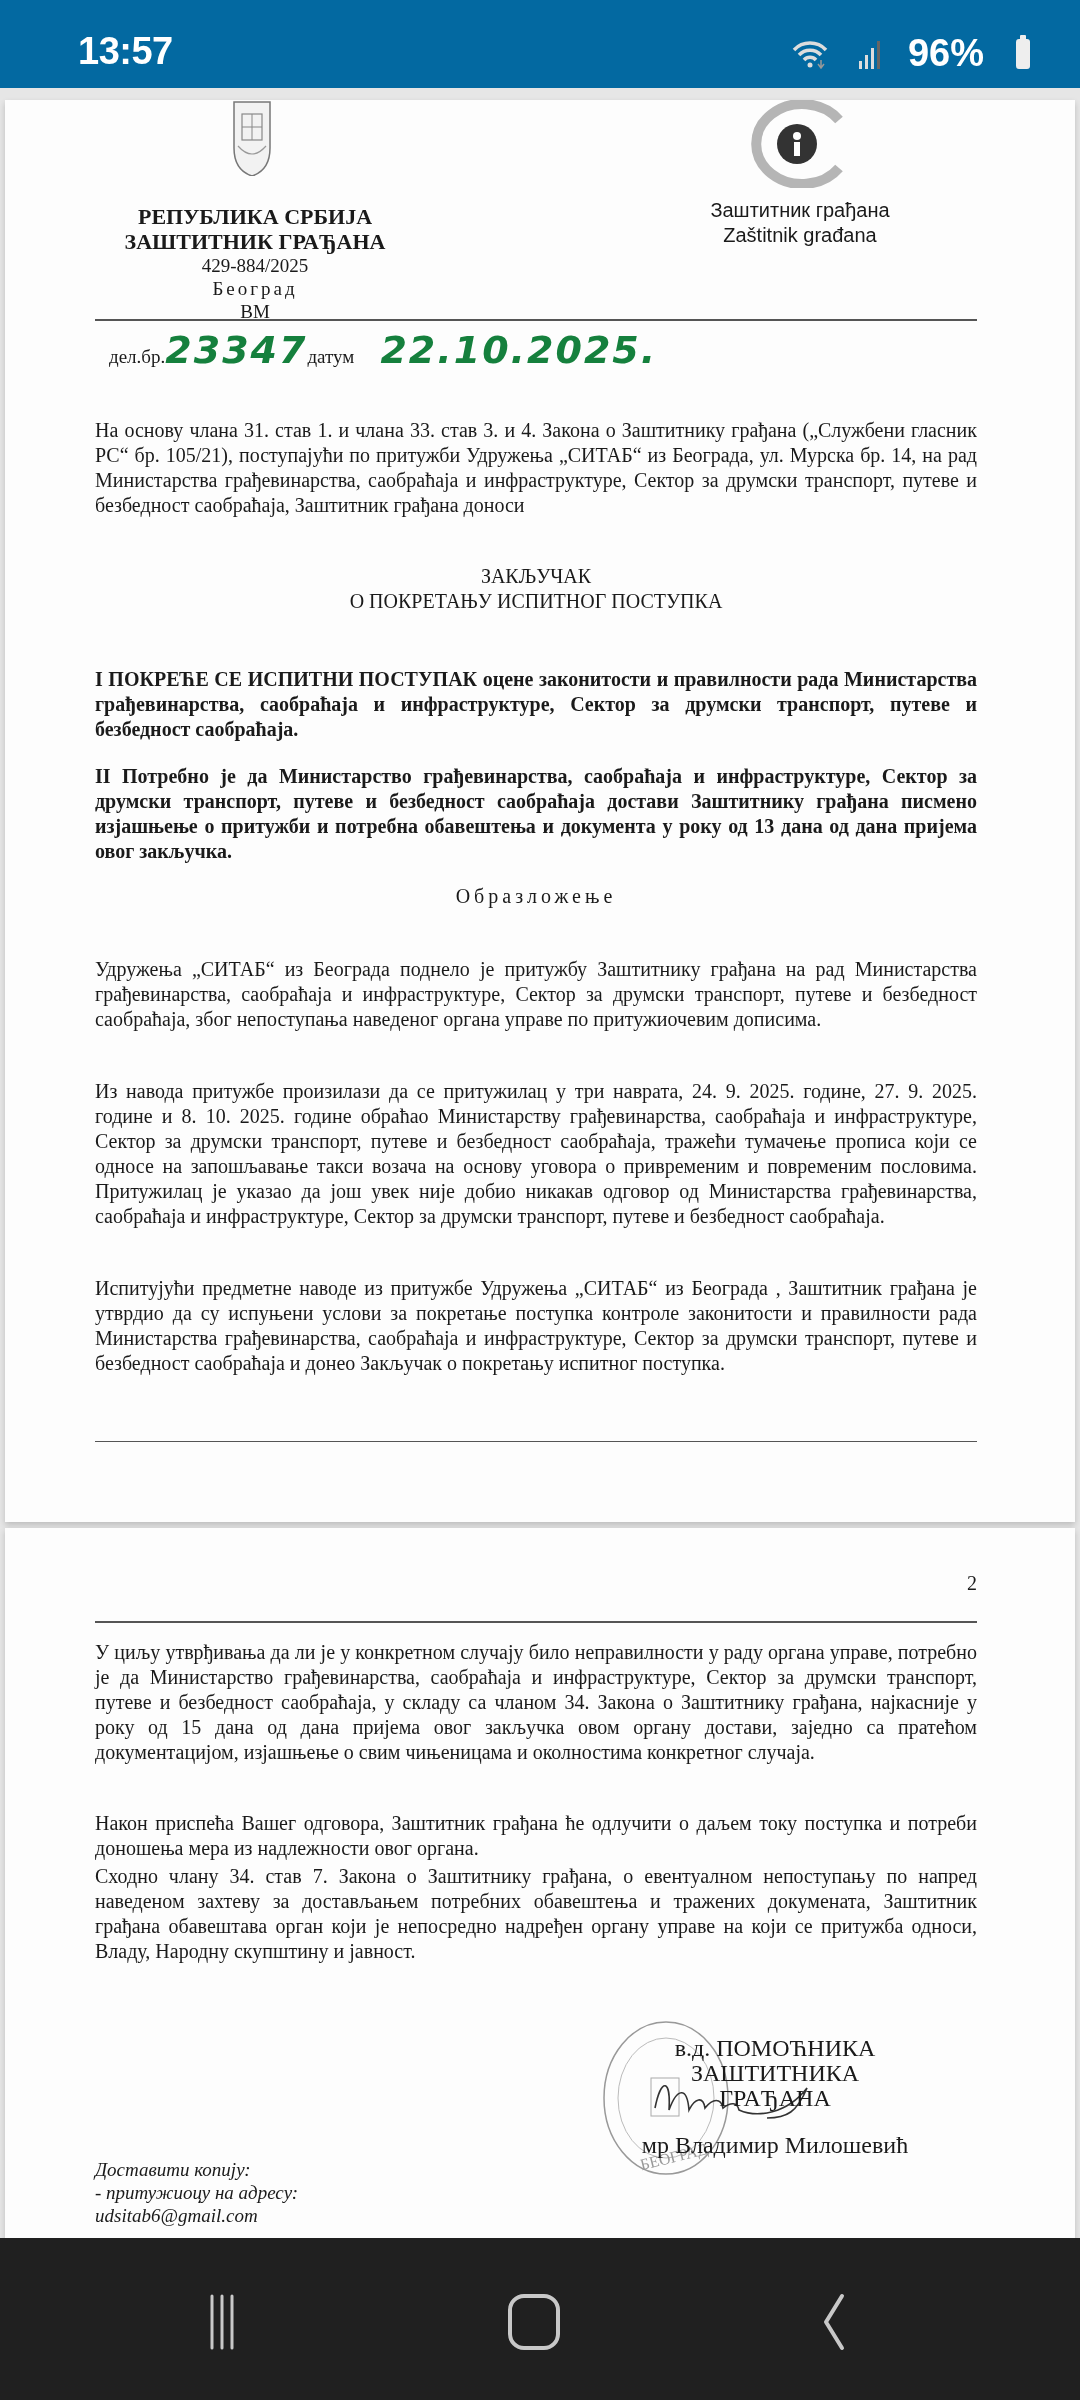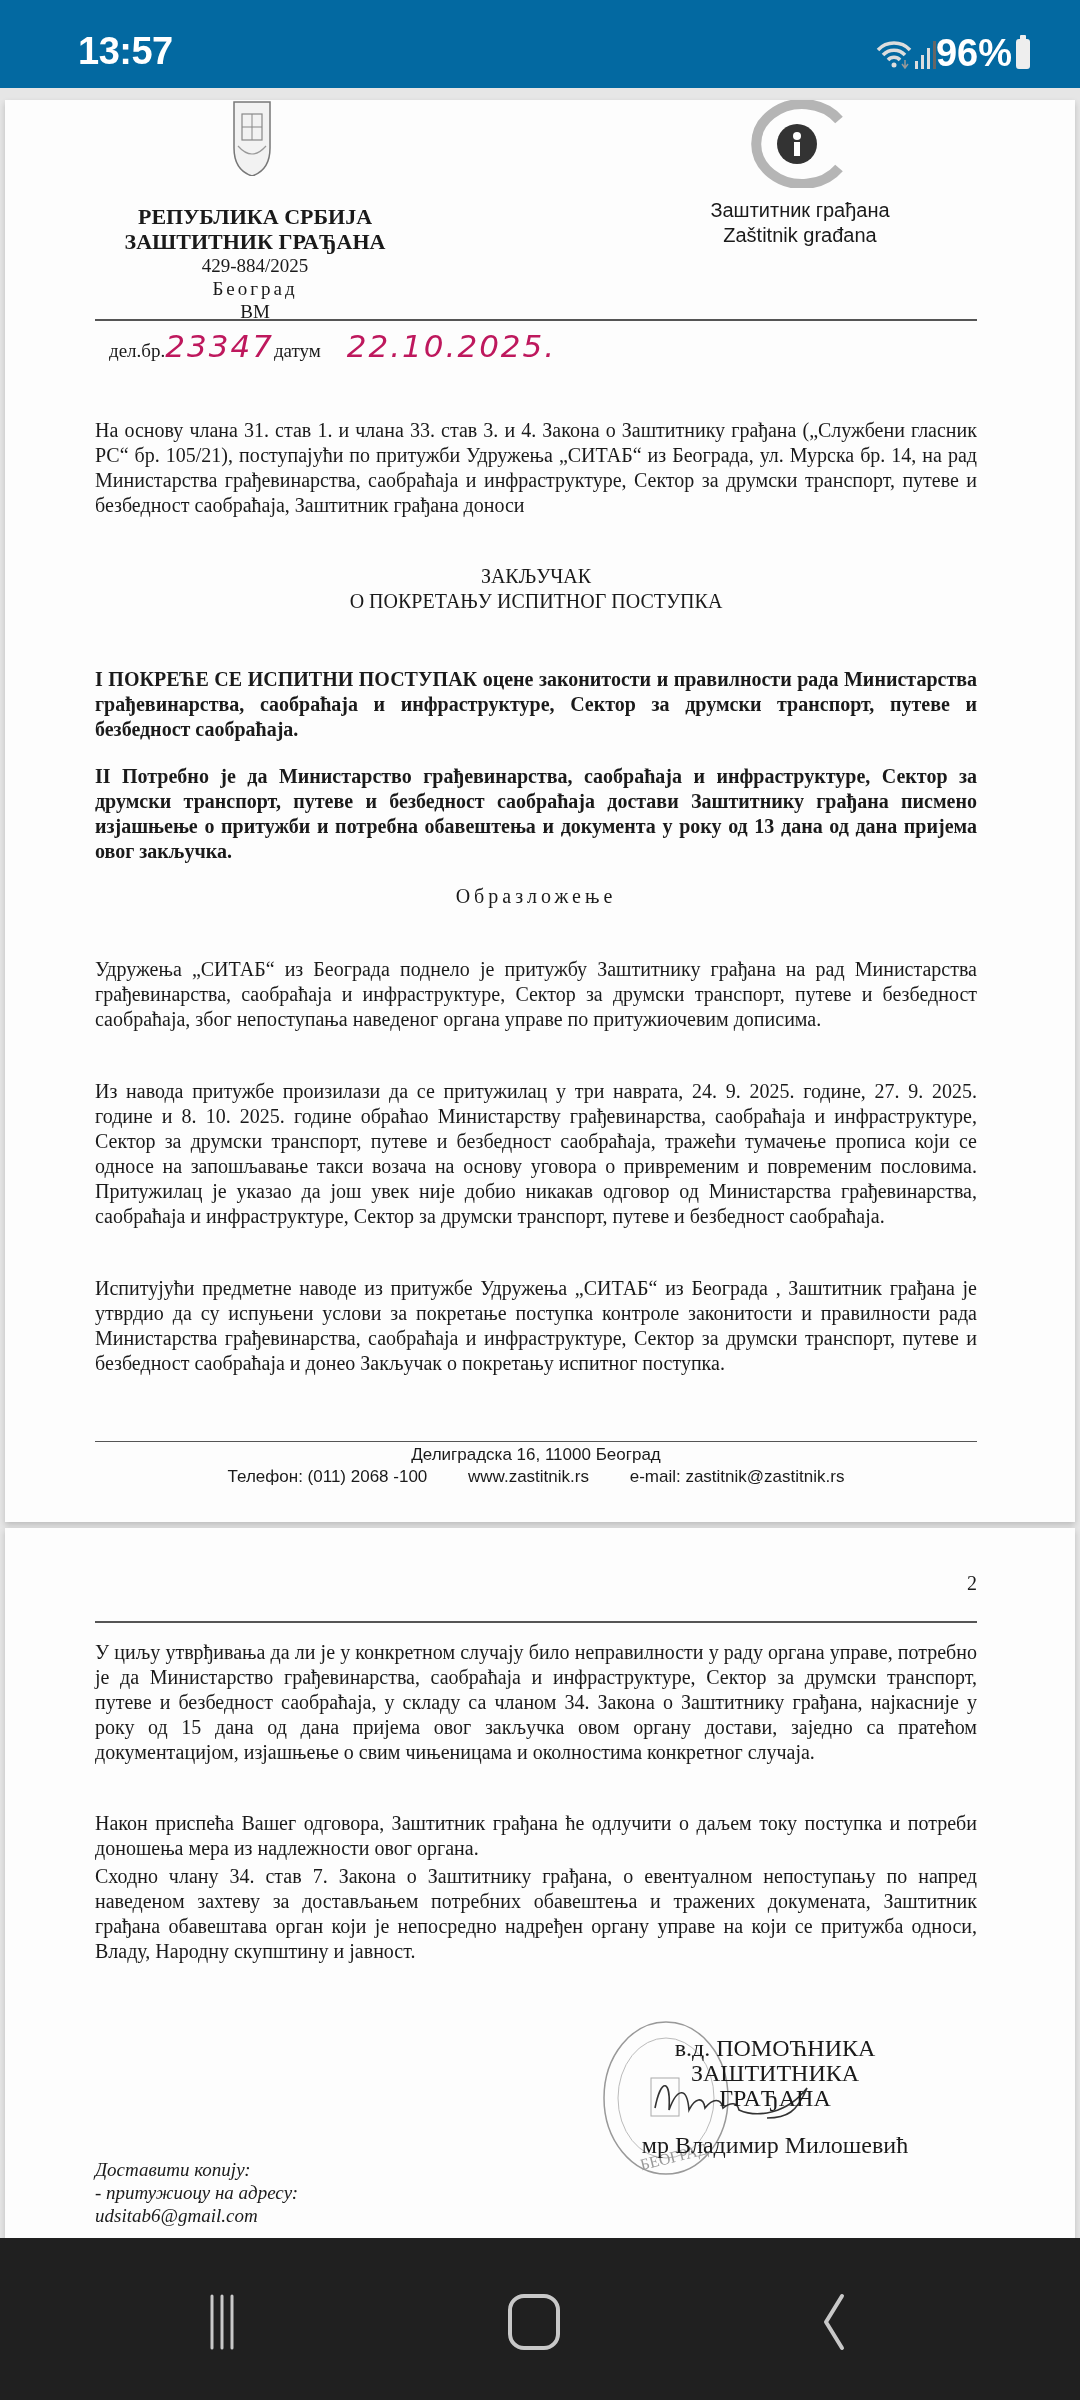--- a/index.html
+++ b/index.html
@@ -2,21 +2,21 @@
 <html><head>
 <meta charset="utf-8">
 <style>
   * { box-sizing: border-box; margin: 0; padding: 0; }
   html, body { width: 1080px; height: 2400px; overflow: hidden; background: #e6e6e6; }
   body { position: relative; font-family: "Liberation Serif", serif; color: #1a1a1a; }
 
   
   .status-bar { position: absolute; top: 0; left: 0; width: 1080px; height: 88px; background: #0369a1; color: #fff; }
   .status-time { position: absolute; left: 78px; top: 30px; font-family: "Liberation Sans", sans-serif; font-weight: bold; font-size: 38px; letter-spacing: -0.5px; }
-  .status-right { position: absolute; right: 50px; top: 32px; display: flex; align-items: center; gap: 0; }
+  .status-right { position: absolute; right: 50px; top: 32px; display: flex; align-items: center; gap: 28px; }
   .status-battery-pct { font-family: "Liberation Sans", sans-serif; font-weight: bold; font-size: 38px; }
   .battery-icon { width: 14px; height: 30px; background: #eee; border-radius: 3px; position: relative; margin-left: 4px; }
   .battery-icon::before { content: ""; position: absolute; top: -4px; left: 4px; width: 6px; height: 4px; background: #eee; border-radius: 1px 1px 0 0; }
 
   
   .page { position: absolute; left: 5px; width: 1070px; background: #fdfdfd; box-shadow: 0 3px 6px rgba(0,0,0,0.18); }
   .page-1 { top: 100px; height: 1422px; }
   .page-2 { top: 1528px; height: 712px; }
 
   .doc { position: absolute; left: 90px; width: 882px; font-size: 20px; line-height: 25px; text-align: justify; }
@@ -25,21 +25,21 @@
   .coat-of-arms { position: absolute; left: 225px; top: 0px; width: 44px; height: 76px; }
   .hdr-left { position: absolute; left: 85px; top: 104px; width: 330px; text-align: center; }
   .hdr-left .org1, .hdr-left .org2 { font-weight: bold; font-size: 22px; line-height: 25px; }
   .hdr-left .ref, .hdr-left .city, .hdr-left .initials { font-size: 19px; line-height: 23px; }
   .hdr-left .city { letter-spacing: 3px; }
   .logo { position: absolute; left: 742px; top: 0px; width: 100px; height: 88px; }
   .hdr-right { position: absolute; left: 630px; top: 98px; width: 330px; text-align: center; font-family: "Liberation Sans", sans-serif; font-size: 20px; line-height: 25px; }
   .hdr-rule { position: absolute; left: 90px; width: 882px; height: 2px; background: #555; }
 
   .handwritten-row { position: absolute; left: 104px; top: 228px; display: flex; align-items: baseline; font-size: 19px; }
-  .hand { font-family: "DejaVu Sans", sans-serif; font-style: italic; font-size: 31px; color: #be185d; font-weight: 400; letter-spacing: 2px; }
+  .hand { font-family: "DejaVu Sans", sans-serif; font-style: italic; font-size: 38px; color: #15803d; font-weight: 700; letter-spacing: 2px; }
 
   .center { text-align: center; }
   .bold { font-weight: bold; }
   .spaced { letter-spacing: 4px; }
 
   .footer-rule { position: absolute; left: 90px; width: 882px; height: 1px; background: #555; }
   .footer { position: absolute; left: 90px; width: 882px; text-align: center; font-family: "Liberation Sans", sans-serif; font-size: 17px; line-height: 22px; }
   .footer .contacts span { margin: 0 18px; }
 
   .page-num { position: absolute; right: 98px; top: 44px; font-size: 20px; }
@@ -127,28 +127,20 @@
 
   <div class="doc bold" style="top:664px;">II Потребно је да Министарство грађевинарства, саобраћаја и инфраструктуре, Сектор за друмски транспорт, путеве и безбедност саобраћаја достави Заштитнику грађана писмено изјашњење о притужби и потребна обавештења и документа у року од 13 дана од дана пријема овог закључка.</div>
 
   <div class="doc center spaced" style="top:784px;">Образложење</div>
 
   <div class="doc" style="top:857px;">Удружења „СИТАБ“ из Београда поднело је притужбу Заштитнику грађана на рад Министарства грађевинарства, саобраћаја и инфраструктуре, Сектор за друмски транспорт, путеве и безбедност саобраћаја, због непоступања наведеног органа управе по притужиочевим дописима.</div>
   <div class="doc" style="top:979px;">Из навода притужбе произилази да се притужилац у три наврата, 24. 9. 2025. године, 27. 9. 2025. године и 8. 10. 2025. године обраћао Министарству грађевинарства, саобраћаја и инфраструктуре, Сектор за друмски транспорт, путеве и безбедност саобраћаја, тражећи тумачење прописа који се односе на запошљавање такси возача на основу уговора о привременим и повременим пословима. Притужилац је указао да још увек није добио никакав одговор од Министарства грађевинарства, саобраћаја и инфраструктуре, Сектор за друмски транспорт, путеве и безбедност саобраћаја.</div>
   <div class="doc" style="top:1176px;">Испитујући предметне наводе из притужбе Удружења „СИТАБ“ из Београда , Заштитник грађана је утврдио да су испуњени услови за покретање поступка контроле законитости и правилности рада Министарства грађевинарства, саобраћаја и инфраструктуре, Сектор за друмски транспорт, путеве и безбедност саобраћаја и донео Закључак о покретању испитног поступка.</div>
 
   <div class="footer-rule" style="top:1341px;"></div>
-  <div class="footer" style="top:1344px;">
-    <div>Делиградска 16,  11000 Београд</div>
-    <div class="contacts">
-      <span>Телефон: (011) 2068 -100</span>
-      <span>www.zastitnik.rs</span>
-      <span>e-mail: zastitnik@zastitnik.rs</span>
-    </div>
-  </div>
 </div>
 
 <div class="page page-2">
   <div class="page-num">2</div>
   <div class="hdr-rule" style="top:93px; height:2px;"></div>
 
   <div class="doc" style="top:112px;">У циљу утврђивања да ли је у конкретном случају било неправилности у раду органа управе, потребно је да Министарство грађевинарства, саобраћаја и инфраструктуре, Сектор за друмски транспорт, путеве и безбедност саобраћаја, у складу са чланом 34. Закона о Заштитнику грађана, најкасније у року од 15 дана од дана пријема овог закључка овом органу достави, заједно са пратећом документацијом, изјашњење о свим чињеницама и околностима конкретног случаја.</div>
   <div class="doc" style="top:283px;">Након приспећа Вашег одговора, Заштитник грађана ће одлучити о даљем току поступка и потреби доношења мера из надлежности овог органа.</div>
   <div class="doc" style="top:336px;">Сходно члану 34. став 7. Закона о Заштитнику грађана, о евентуалном непоступању по напред наведеном захтеву за достављањем потребних обавештења и тражених докумената, Заштитник грађана обавештава орган који је непосредно надређен органу управе на који се притужба односи, Владу, Народну скупштину и јавност.</div>
 

